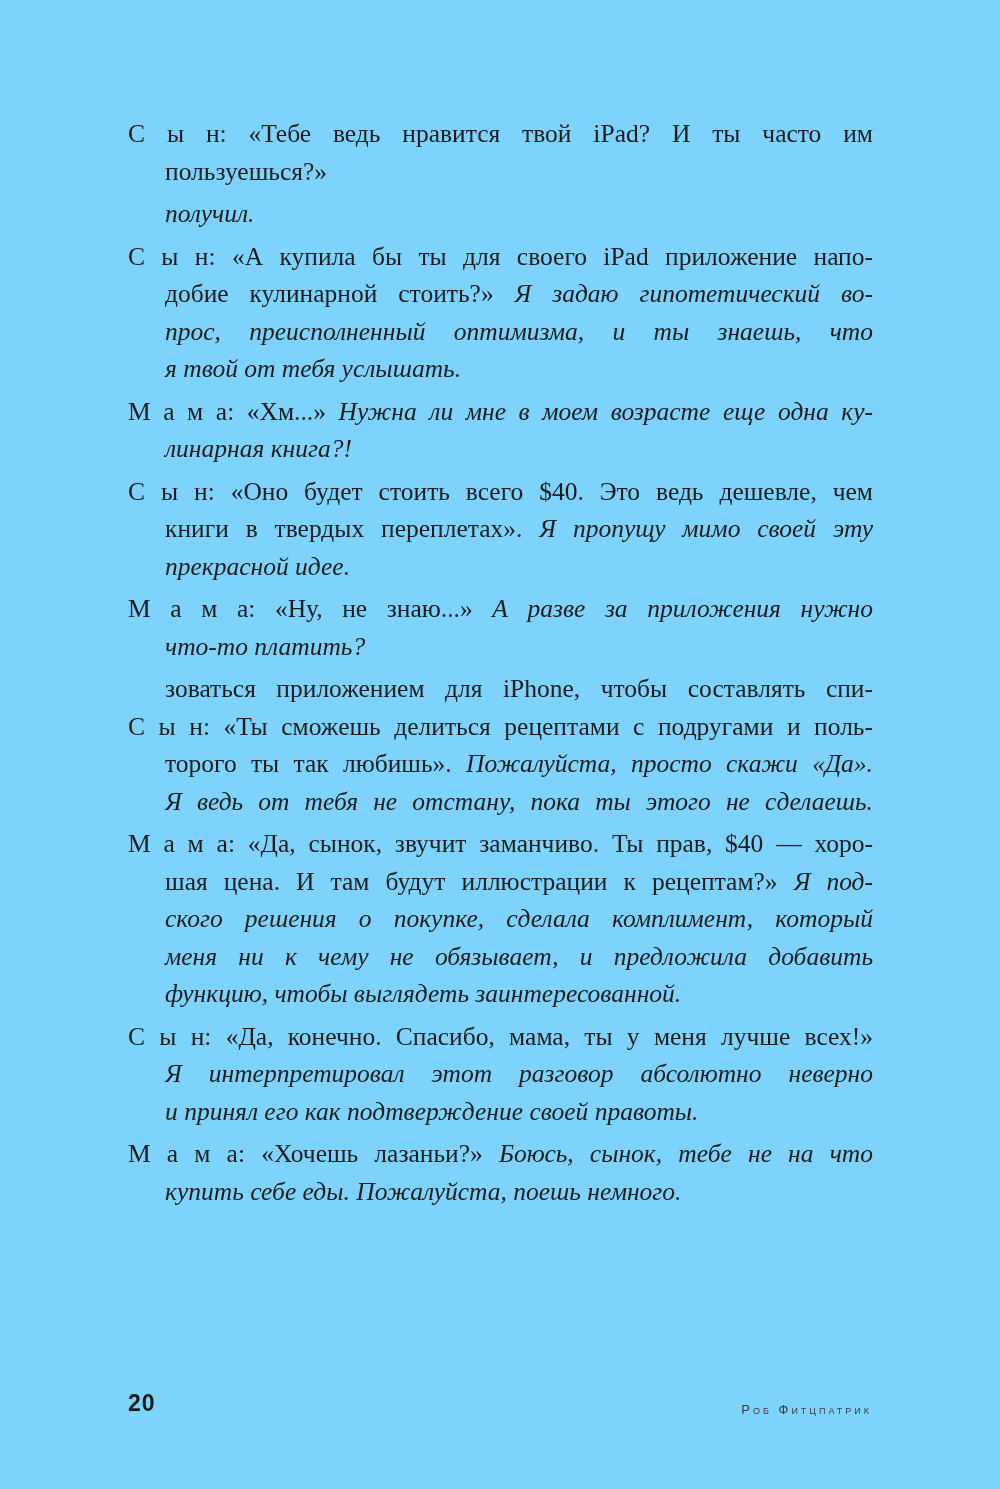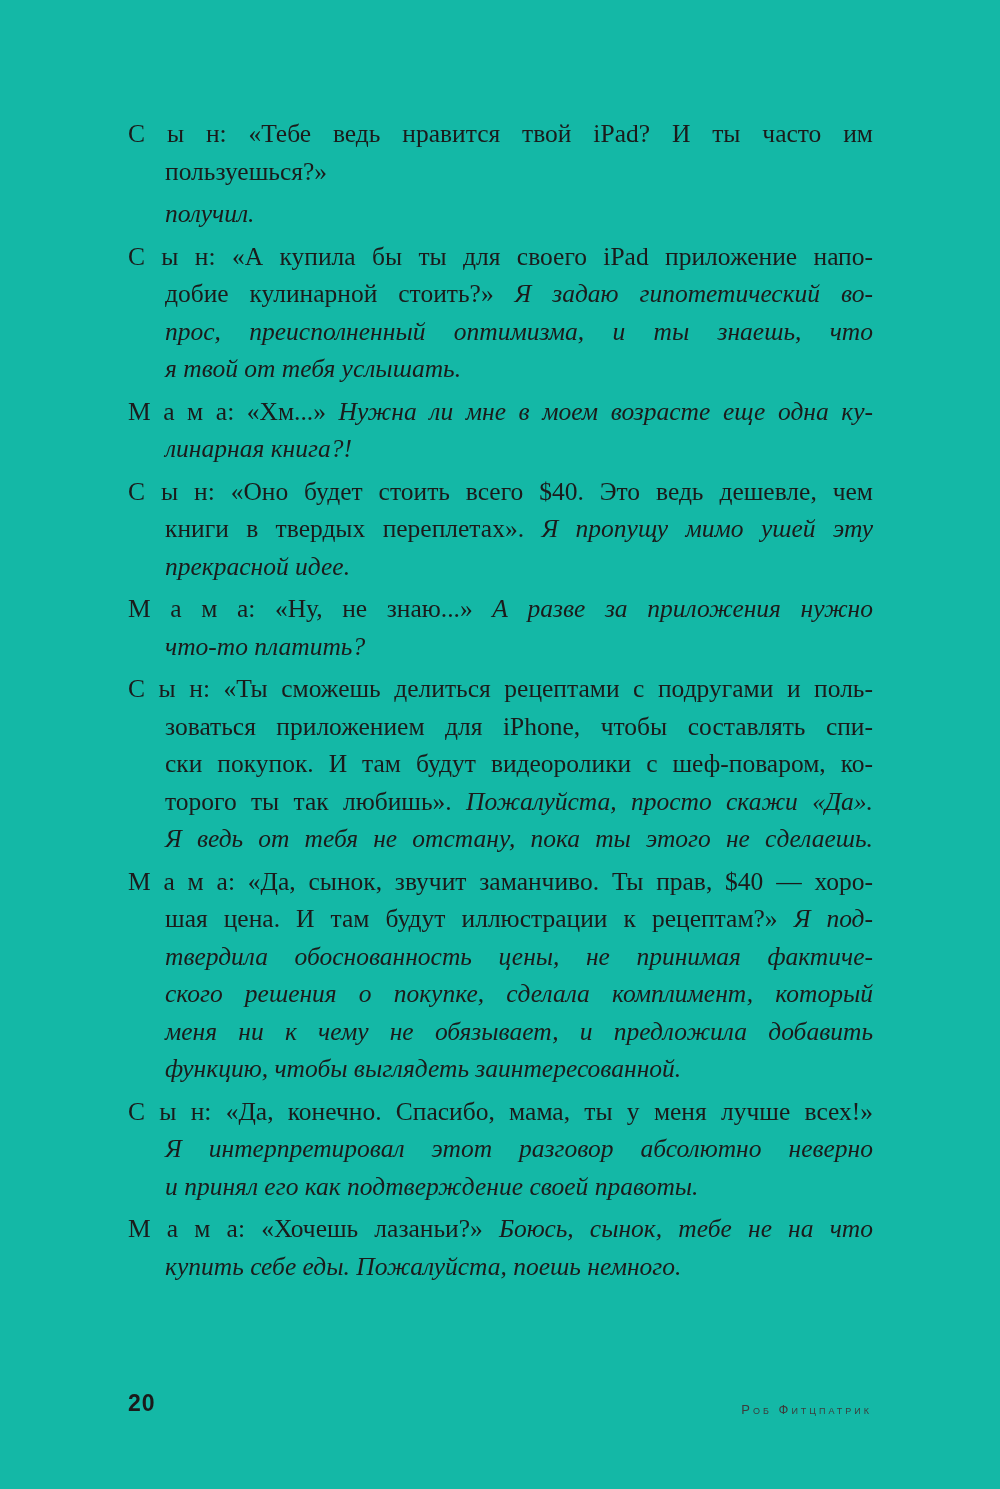--- a/index.html
+++ b/index.html
@@ -1,20 +1,20 @@
 <!DOCTYPE html>
 <html lang="ru"><head>
 <meta charset="utf-8">
 <style>
   html, body { margin: 0; padding: 0; background: #ffffff; }
   .page {
     position: relative;
     width: 1000px;
     height: 1489px;
-    background: #14b8a6;
+    background: #7dd3fc;
     color: #1b1b1b;
     font-family: "Liberation Serif", "DejaVu Serif", serif;
     overflow: hidden;
   }
   .text-block {
     position: absolute;
     left: 128px;
     top: 115px;
     width: 745px;
   }
@@ -73,38 +73,36 @@
         <div class="line just"><span class="r">добие кулинарной стоить?» </span><em class="i">Я задаю гипотетический во-</em></div>
         <div class="line just"><em class="i">прос, преисполненный оптимизма, и ты знаешь, что</em></div>
         <div class="line"><em class="i">я твой от тебя услышать.</em></div>
       </div>
       <div class="para">
         <div class="line first just"><span class="r">М а м а: «Хм...» </span><em class="i">Нужна ли мне в моем возрасте еще одна ку-</em></div>
         <div class="line"><em class="i">линарная книга?!</em></div>
       </div>
       <div class="para">
         <div class="line first just"><span class="r">С ы н: «Оно будет стоить всего $40. Это ведь дешевле, чем</span></div>
-        <div class="line just"><span class="r">книги в твердых переплетах». </span><em class="i">Я пропущу мимо ушей эту</em></div>
+        <div class="line just"><span class="r">книги в твердых переплетах». </span><em class="i">Я пропущу мимо своей эту</em></div>
         <div class="line"><em class="i">прекрасной идее.</em></div>
       </div>
       <div class="para">
         <div class="line first just"><span class="r">М а м а: «Ну, не знаю...» </span><em class="i">А разве за приложения нужно</em></div>
         <div class="line"><em class="i">что-то платить?</em></div>
       </div>
       <div class="para">
+        <div class="line just"><span class="r">зоваться приложением для iPhone, чтобы составлять спи-</span></div>
         <div class="line first just"><span class="r">С ы н: «Ты сможешь делиться рецептами с подругами и поль-</span></div>
-        <div class="line just"><span class="r">зоваться приложением для iPhone, чтобы составлять спи-</span></div>
-        <div class="line just"><span class="r">ски покупок. И там будут видеоролики с шеф-поваром, ко-</span></div>
         <div class="line just"><span class="r">торого ты так любишь». </span><em class="i">Пожалуйста, просто скажи «Да».</em></div>
         <div class="line just"><em class="i">Я ведь от тебя не отстану, пока ты этого не сделаешь.</em></div>
       </div>
       <div class="para">
         <div class="line first just"><span class="r">М а м а: «Да, сынок, звучит заманчиво. Ты прав, $40 — хоро-</span></div>
         <div class="line just"><span class="r">шая цена. И там будут иллюстрации к рецептам?» </span><em class="i">Я под-</em></div>
-        <div class="line just"><em class="i">твердила обоснованность цены, не принимая фактиче-</em></div>
         <div class="line just"><em class="i">ского решения о покупке, сделала комплимент, который</em></div>
         <div class="line just"><em class="i">меня ни к чему не обязывает, и предложила добавить</em></div>
         <div class="line"><em class="i">функцию, чтобы выглядеть заинтересованной.</em></div>
       </div>
       <div class="para">
         <div class="line first just"><span class="r">С ы н: «Да, конечно. Спасибо, мама, ты у меня лучше всех!»</span></div>
         <div class="line just"><em class="i">Я интерпретировал этот разговор абсолютно неверно</em></div>
         <div class="line"><em class="i">и принял его как подтверждение своей правоты.</em></div>
       </div>
       <div class="para">

